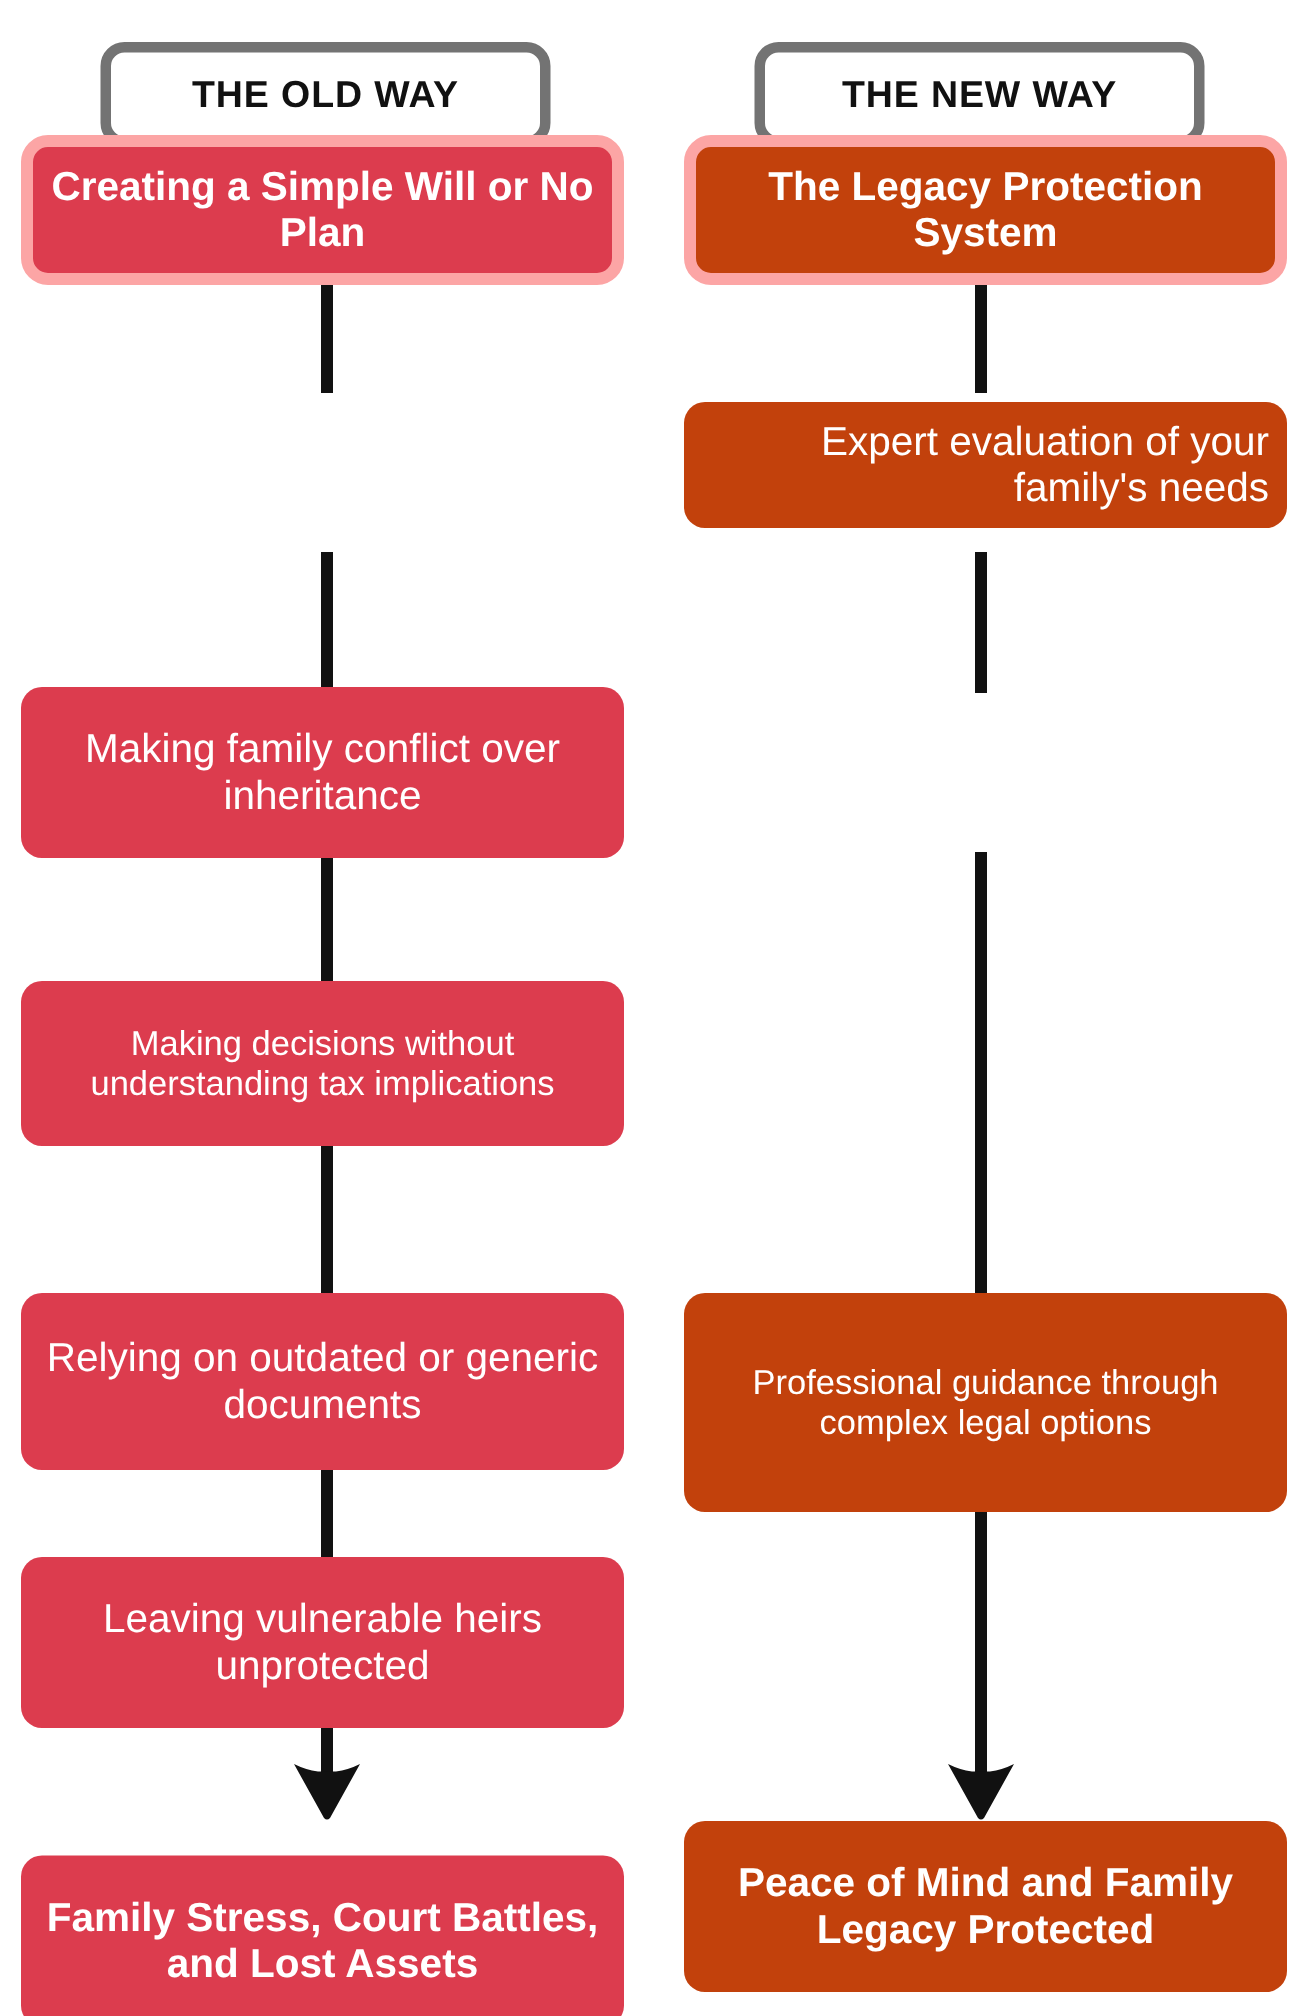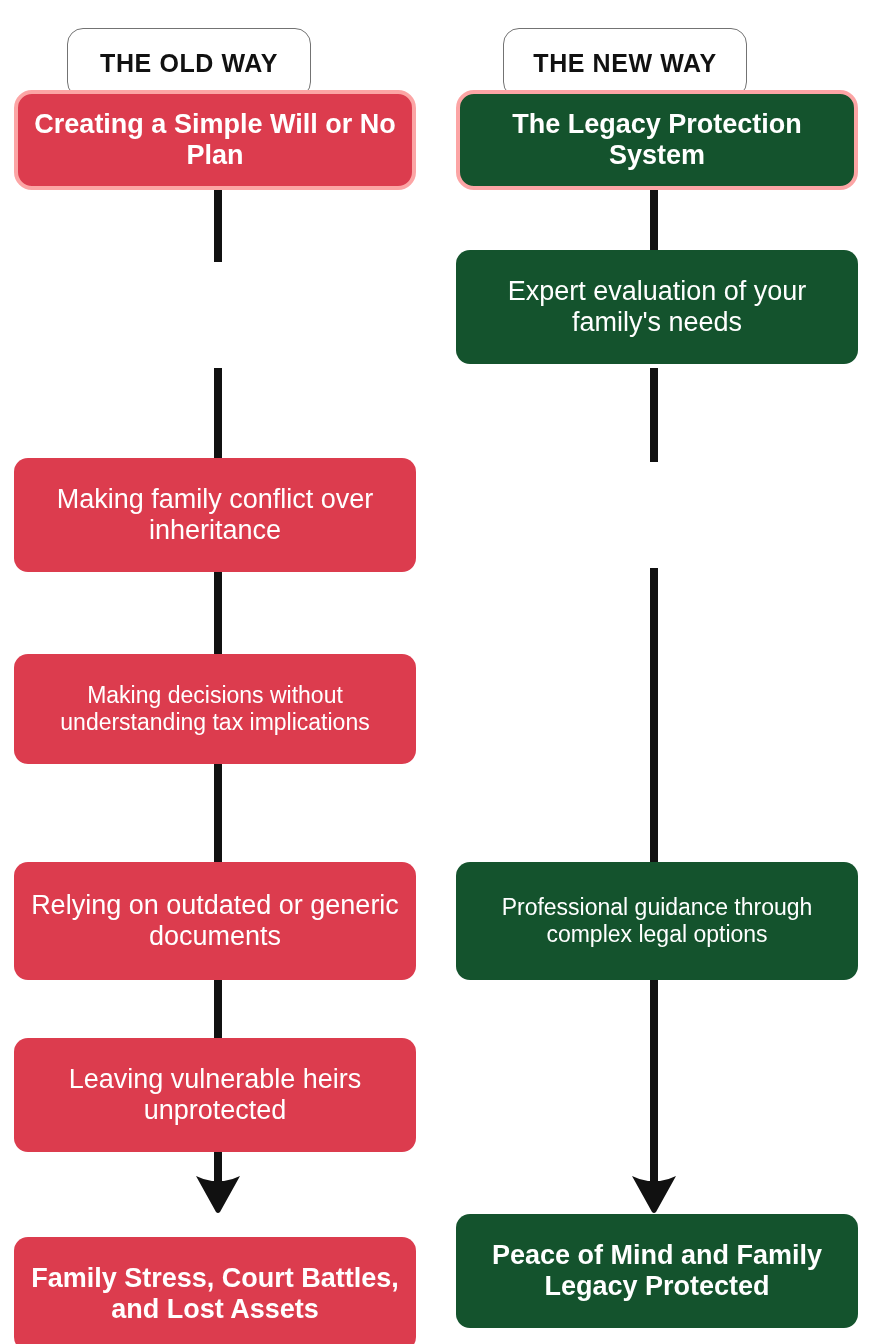--- a/index.html
+++ b/index.html
@@ -27,24 +27,24 @@
     height: 1344px;
   }
   .column.left  { left: 0; }
   .column.right { left: 436px; }
 
   
   .header-pill {
     position: absolute;
     top: 28px;
     left: 67px;
-    width: 244px;
+    width: 300px;
     height: 70px;
     background: #ffffff;
-    border: 1px solid #737373;
+    border: 7px solid #737373;
     border-radius: 16px;
     display: flex;
     align-items: center;
     justify-content: center;
     z-index: 1;
   }
   .header-pill .header-text {
     font-size: 25px;
     font-weight: 700;
     letter-spacing: 0.6px;
@@ -91,25 +91,25 @@
     line-height: 1.16;
   }
 
   
   .column.left .step-box  { left: 14px;  width: 402px; }
   
   .column.right .step-box { left: 20px;  width: 402px; }
 
   
   .step-box.red  { background: #DC3C4E; }
-  .step-box.blue { background: #14532d; }
+  .step-box.blue { background: #c2410c; }
 
   
   .step-box.outlined {
-    border: 4px solid #fca5a5;
+    border: 8px solid #fca5a5;
     border-radius: 18px;
   }
 
   
   .t-xl   { font-size: 27px; font-weight: 700; }
   .t-lg   { font-size: 27px; font-weight: 400; }
   .t-md   { font-size: 23px; font-weight: 400; }
   .t-bold { font-size: 27px; font-weight: 700; }
 </style>
 </head>
@@ -174,26 +174,26 @@
     </div>
 
     <div class="header-pill">
       <span class="header-text">THE NEW WAY</span>
     </div>
 
     <div class="step-box blue outlined" style="top:90px; height:100px;">
       <span class="step-text t-xl">The Legacy Protection System</span>
     </div>
 
-    <div class="step-box blue" style="top:250px; height:114px;">
+    <div class="step-box blue" style="top:268px; height:84px;text-align:right;">
       <span class="step-text t-lg">Expert evaluation of your family's needs</span>
     </div>
 
 
-    <div class="step-box blue" style="top:862px; height:118px;">
+    <div class="step-box blue" style="top:862px; height:146px;">
       <span class="step-text t-md">Professional guidance through complex legal options</span>
     </div>
 
     <div class="step-box blue" style="top:1214px; height:114px;">
       <span class="step-text t-bold">Peace of Mind and Family Legacy Protected</span>
     </div>
   </div>
 
 </div>
 

